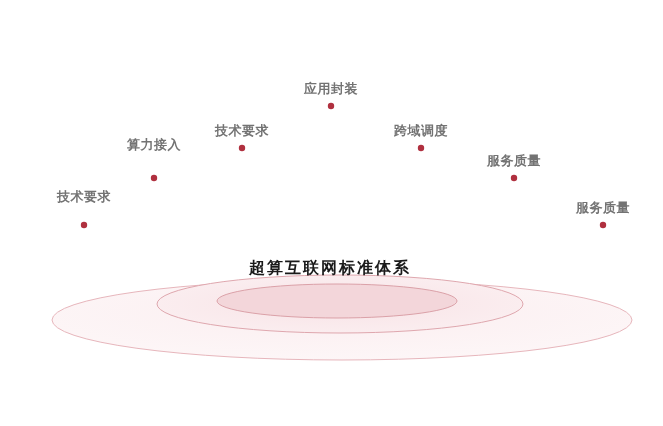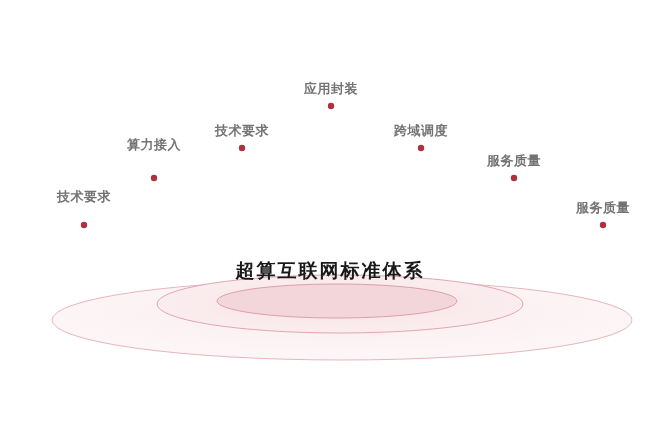--- a/index.html
+++ b/index.html
@@ -2,21 +2,21 @@
 <html><head>
 <meta charset="utf-8">
 <style>
   html, body { margin:0; padding:0; background:#ffffff; }
   body { width:663px; height:426px; position:relative; overflow:hidden;
          font-family:"DejaVu Sans", "Liberation Sans", sans-serif; }
   svg.stage { position:absolute; left:0; top:0; }
   .label { position:absolute; font-size:13px; font-weight:bold; color:#737373;
            white-space:nowrap; transform:translateX(-50%); letter-spacing:0.5px; }
   .title { position:absolute; left:330px; top:258px; transform:translateX(-50%);
-           font-size:19px; font-weight:bold; color:#1a1a1a; letter-spacing:2px; white-space:nowrap; }
+           font-size:16px; font-weight:bold; color:#1a1a1a; letter-spacing:2px; white-space:nowrap; }
 </style>
 </head>
 <body>
 
 <svg class="stage" width="663" height="426" viewBox="0 0 663 426">
   <defs>
     <radialGradient id="gOuter" cx="50%" cy="40%" r="60%">
       <stop offset="0%" stop-color="#fbeef0"></stop>
       <stop offset="100%" stop-color="#fdf6f7"></stop>
     </radialGradient>

